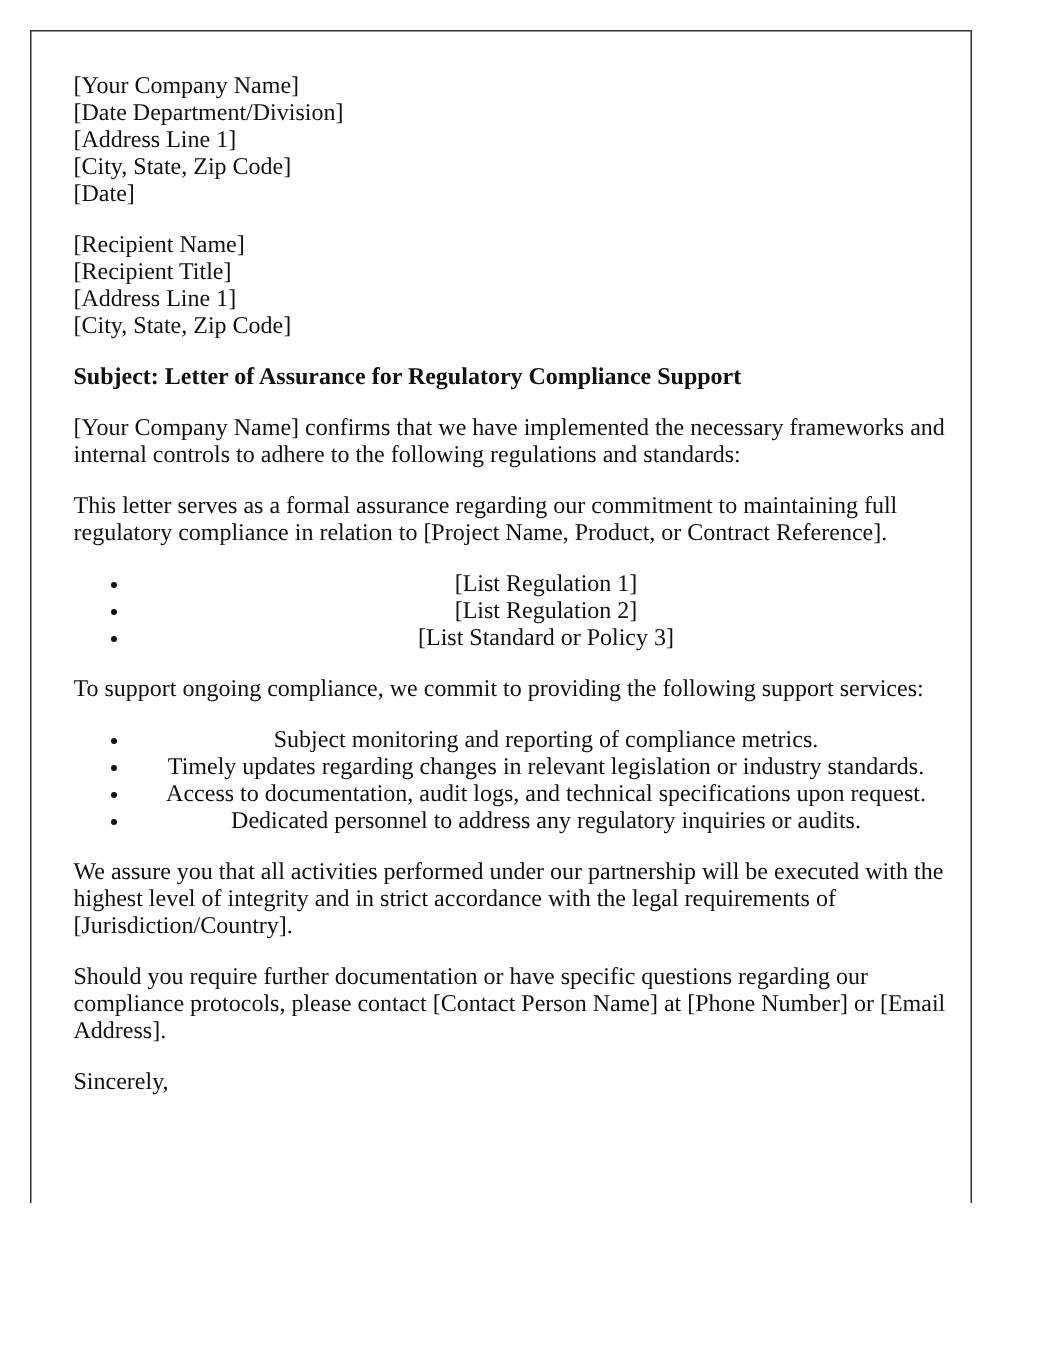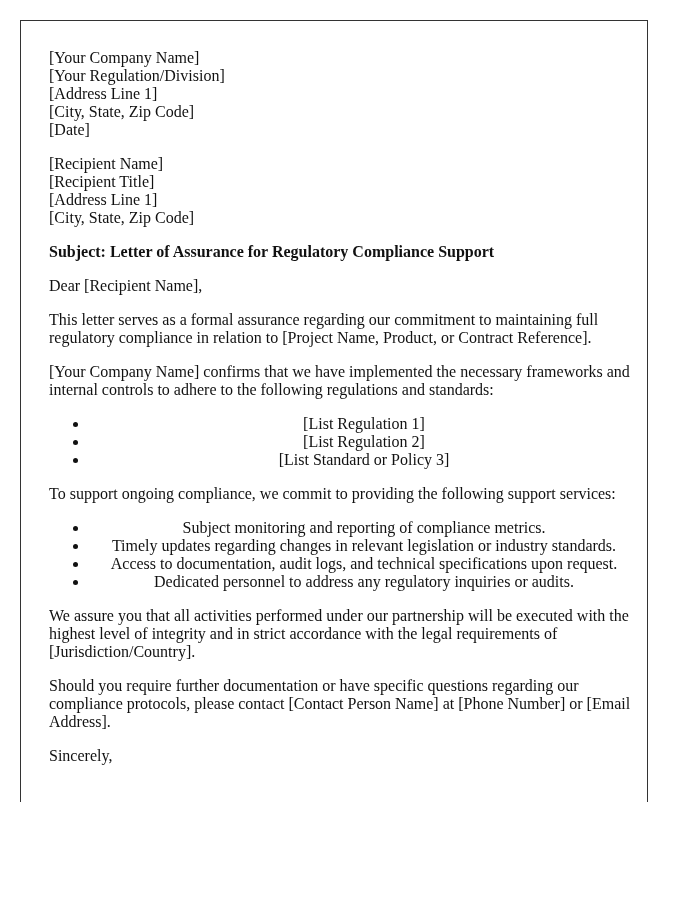--- a/index.html
+++ b/index.html
@@ -60,40 +60,39 @@
     }
   </style>
 </head>
 <body>
 
 <div class="page">
   <div class="content">
 
     <div class="block">
       <span class="line">[Your Company Name]</span>
-      <span class="line">[Your Regulation/Division]</span>
+      <span class="line">[Date Department/Division]</span>
       <span class="line">[Address Line 1]</span>
       <span class="line">[City, State, Zip Code]</span>
       <span class="line">[Date]</span>
     </div>
 
     <div class="block">
       <span class="line">[Recipient Name]</span>
       <span class="line">[Recipient Title]</span>
       <span class="line">[Address Line 1]</span>
       <span class="line">[City, State, Zip Code]</span>
     </div>
 
     <p class="subject">Subject: Letter of Assurance for Regulatory Compliance Support</p>
 
-    <p>Dear [Recipient Name],</p>
+
+    <p>[Your Company Name] confirms that we have implemented the necessary frameworks and internal controls to adhere to the following regulations and standards:</p>
 
     <p>This letter serves as a formal assurance regarding our commitment to maintaining full regulatory compliance in relation to [Project Name, Product, or Contract Reference].</p>
-
-    <p>[Your Company Name] confirms that we have implemented the necessary frameworks and internal controls to adhere to the following regulations and standards:</p>
 
     <ul>
       <li>[List Regulation 1]</li>
       <li>[List Regulation 2]</li>
       <li>[List Standard or Policy 3]</li>
     </ul>
 
     <p>To support ongoing compliance, we commit to providing the following support services:</p>
 
     <ul>

